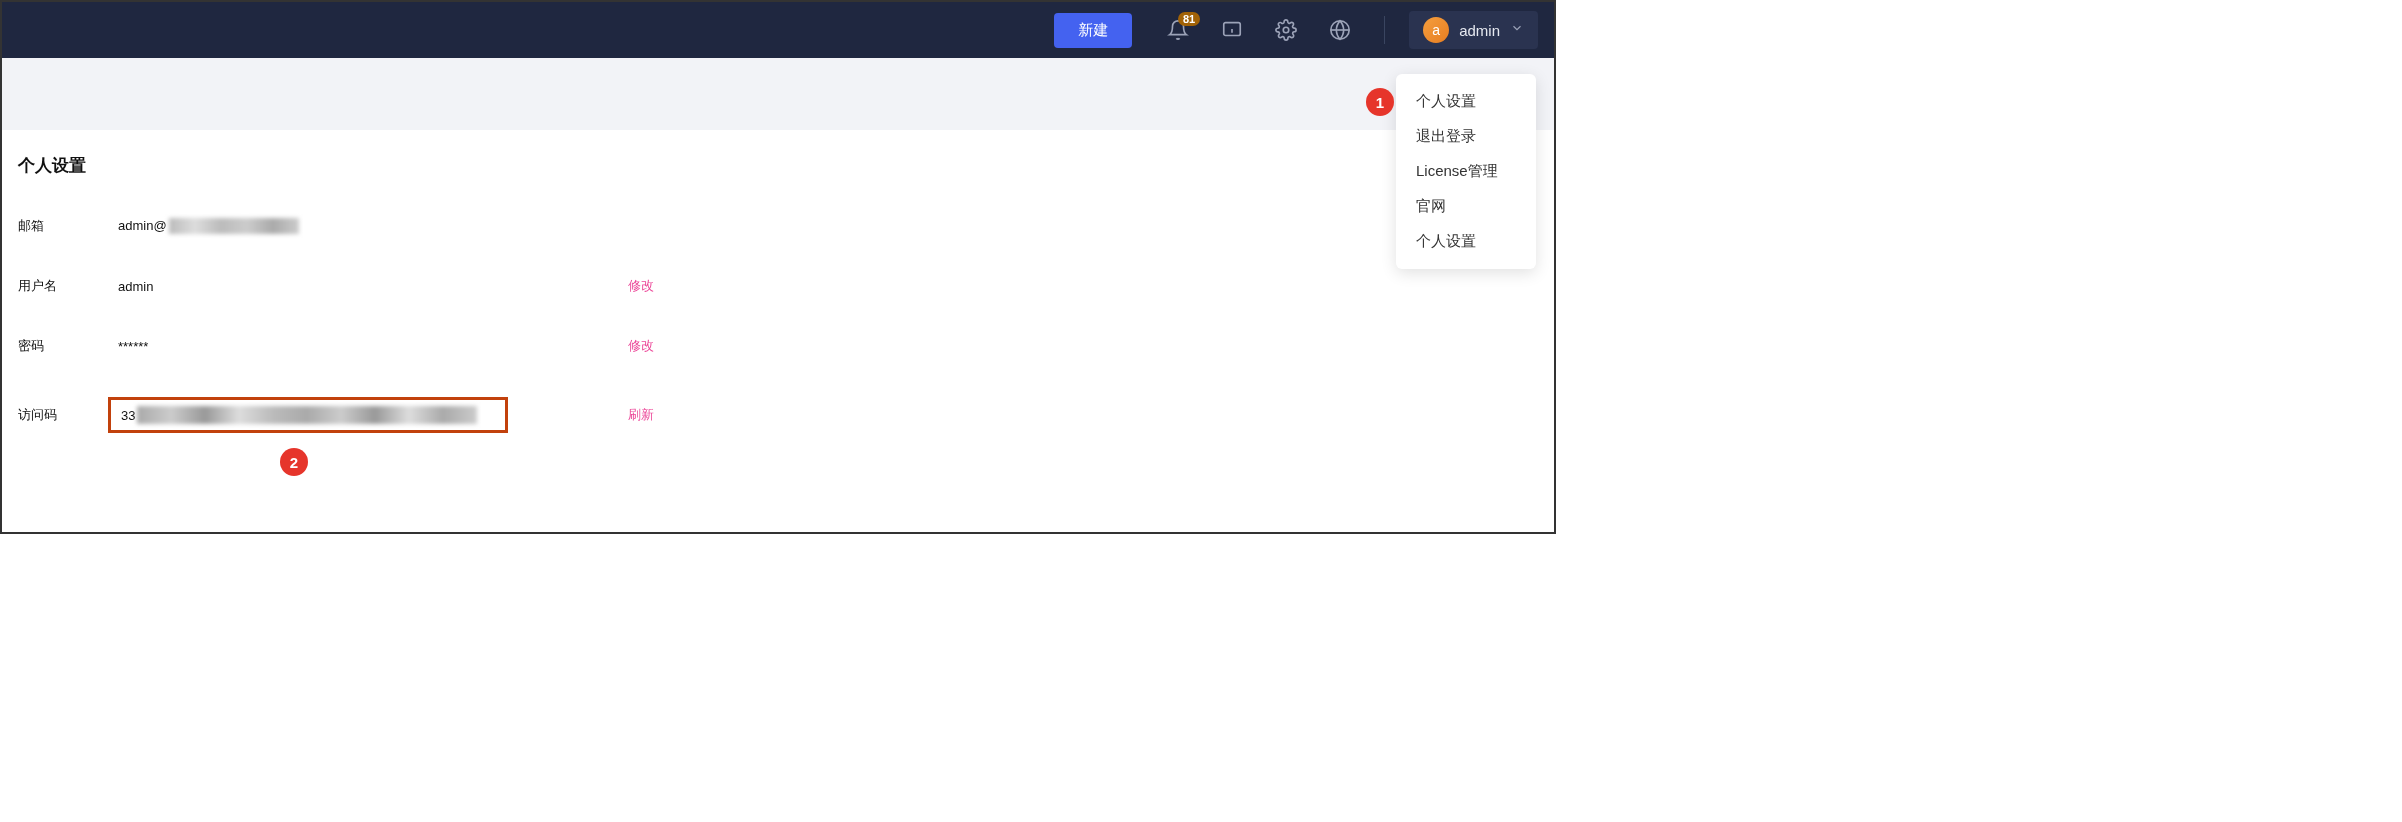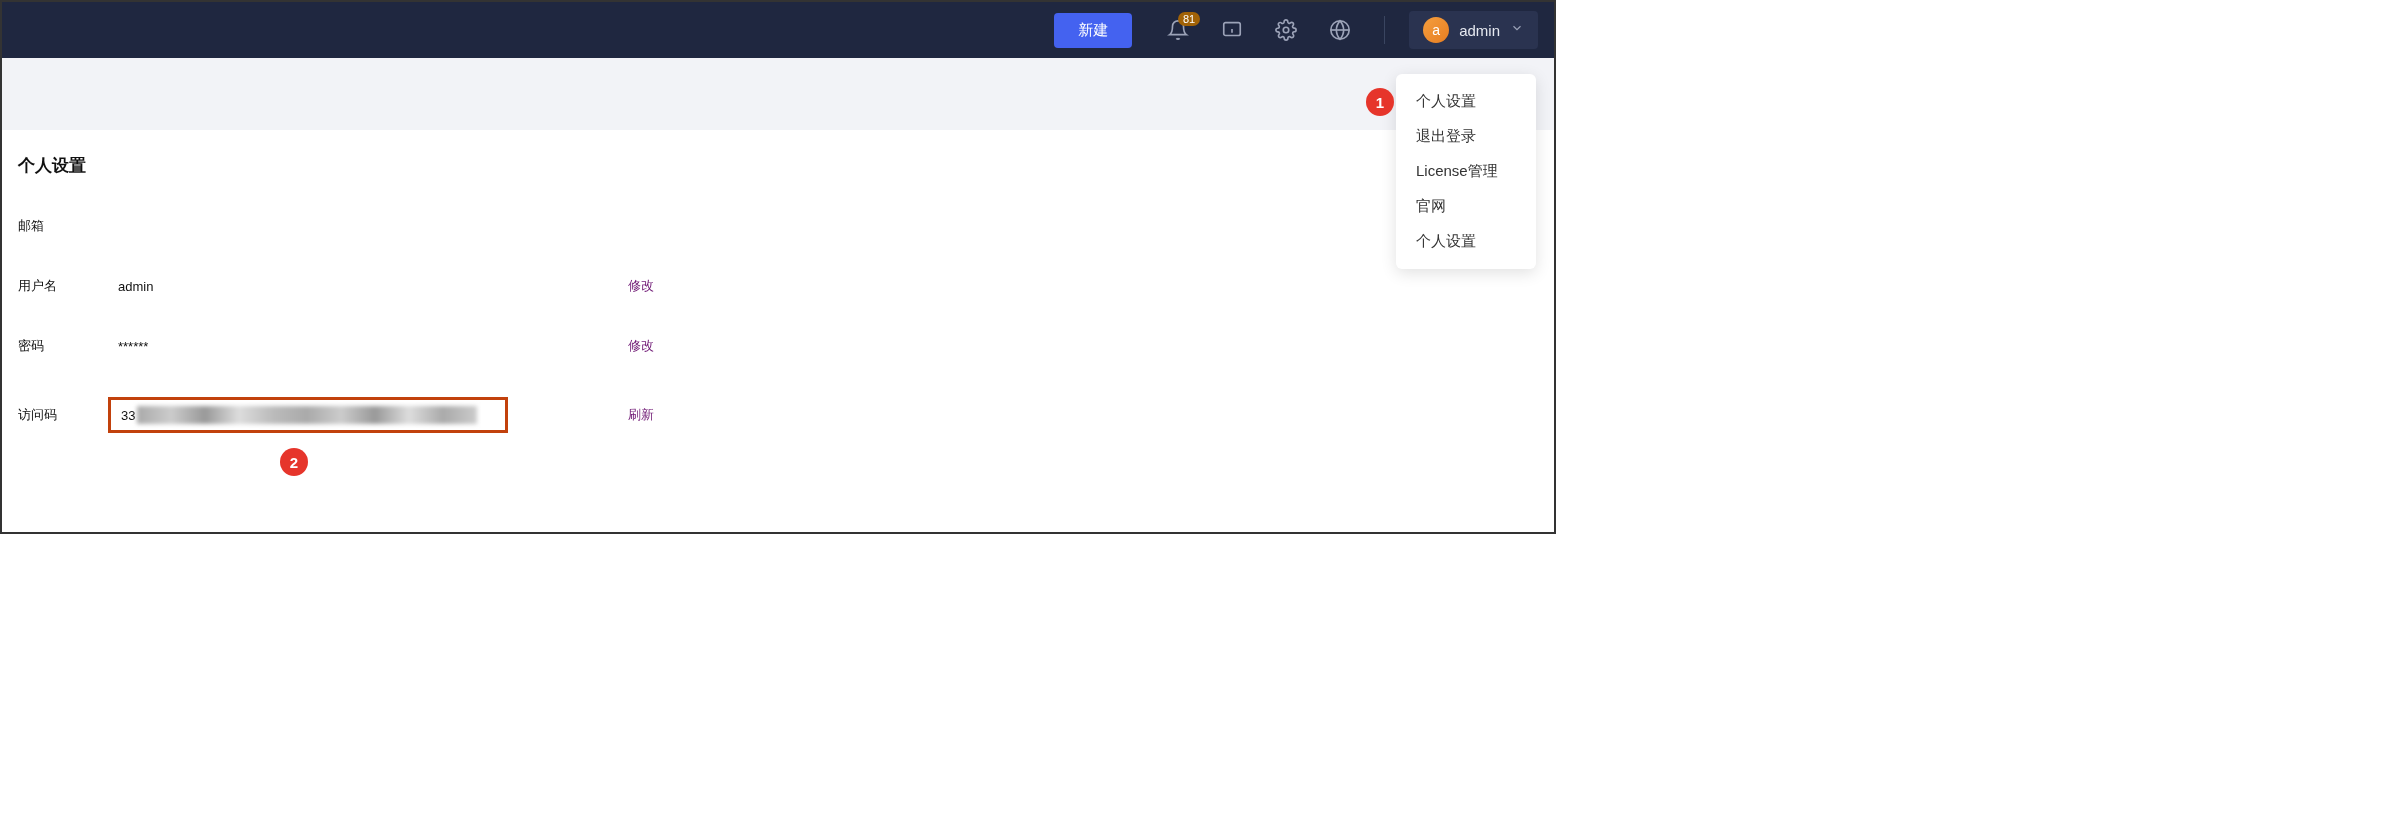--- a/index.html
+++ b/index.html
@@ -51,21 +51,21 @@
     }
     .badge {
       position: absolute;
       top: 2px;
       right: -2px;
       background: #a16207;
       color: #fff;
       font-size: 11px;
       padding: 1px 5px;
       border-radius: 8px;
-      font-weight: 400;
+      font-weight: 700;
     }
     .divider {
       width: 1px;
       height: 28px;
       background: #3a4560;
       margin: 0 10px;
     }
     .user-area {
       display: flex;
       align-items: center;
@@ -131,21 +131,21 @@
     }
     .field-label {
       width: 100px;
       color: #111;
     }
     .field-value {
       width: 510px;
       color: #111;
     }
     .field-action {
-      color: #701a75;
+      color: #ec4899;
       cursor: pointer;
       text-align: center;
     }
     .email-blur {
       display: inline-block;
       width: 130px;
       height: 16px;
       background: linear-gradient(90deg, #bbb 0%, #ddd 20%, #bbb 40%, #ccc 60%, #aaa 80%, #ccc 100%);
       filter: blur(2px);
       vertical-align: middle;
@@ -242,20 +242,23 @@
   <div class="dropdown-item">License管理</div>
   <div class="dropdown-item">官网</div>
   <div class="dropdown-item">个人设置</div>
 </div>
 
 <div class="content">
   <div class="page-title">个人设置</div>
 
   <div class="field-row">
     <div class="field-label">邮箱</div>
+    <div class="field-value">
+      <span>admin@</span><span class="email-blur"></span>
+    </div>
   </div>
 
   <div class="field-row">
     <div class="field-label">用户名</div>
     <div class="field-value">admin</div>
     <div class="field-action">修改</div>
   </div>
 
   <div class="field-row">
     <div class="field-label">密码</div>

